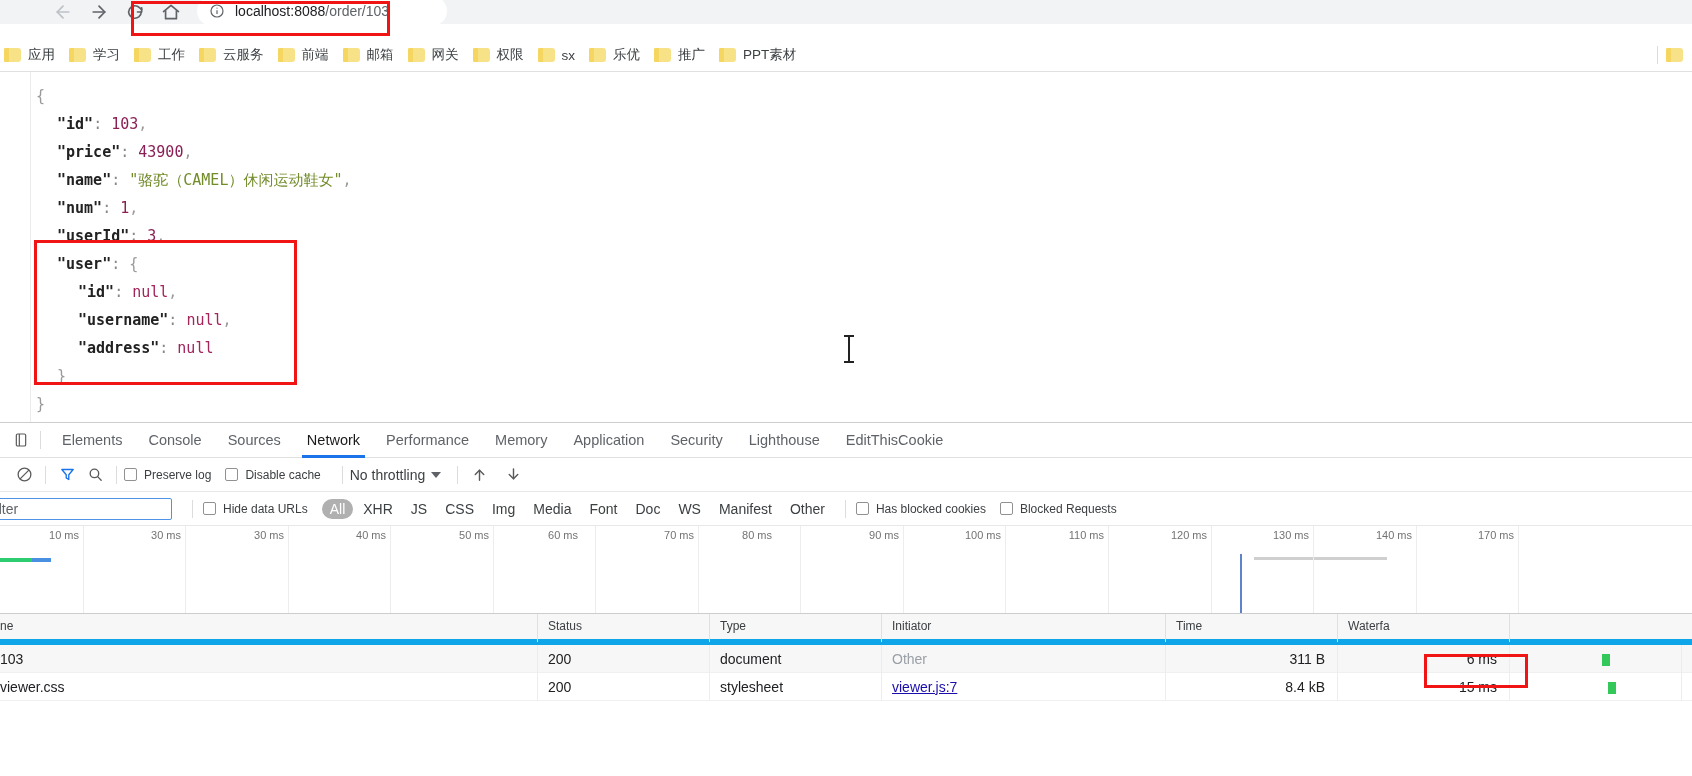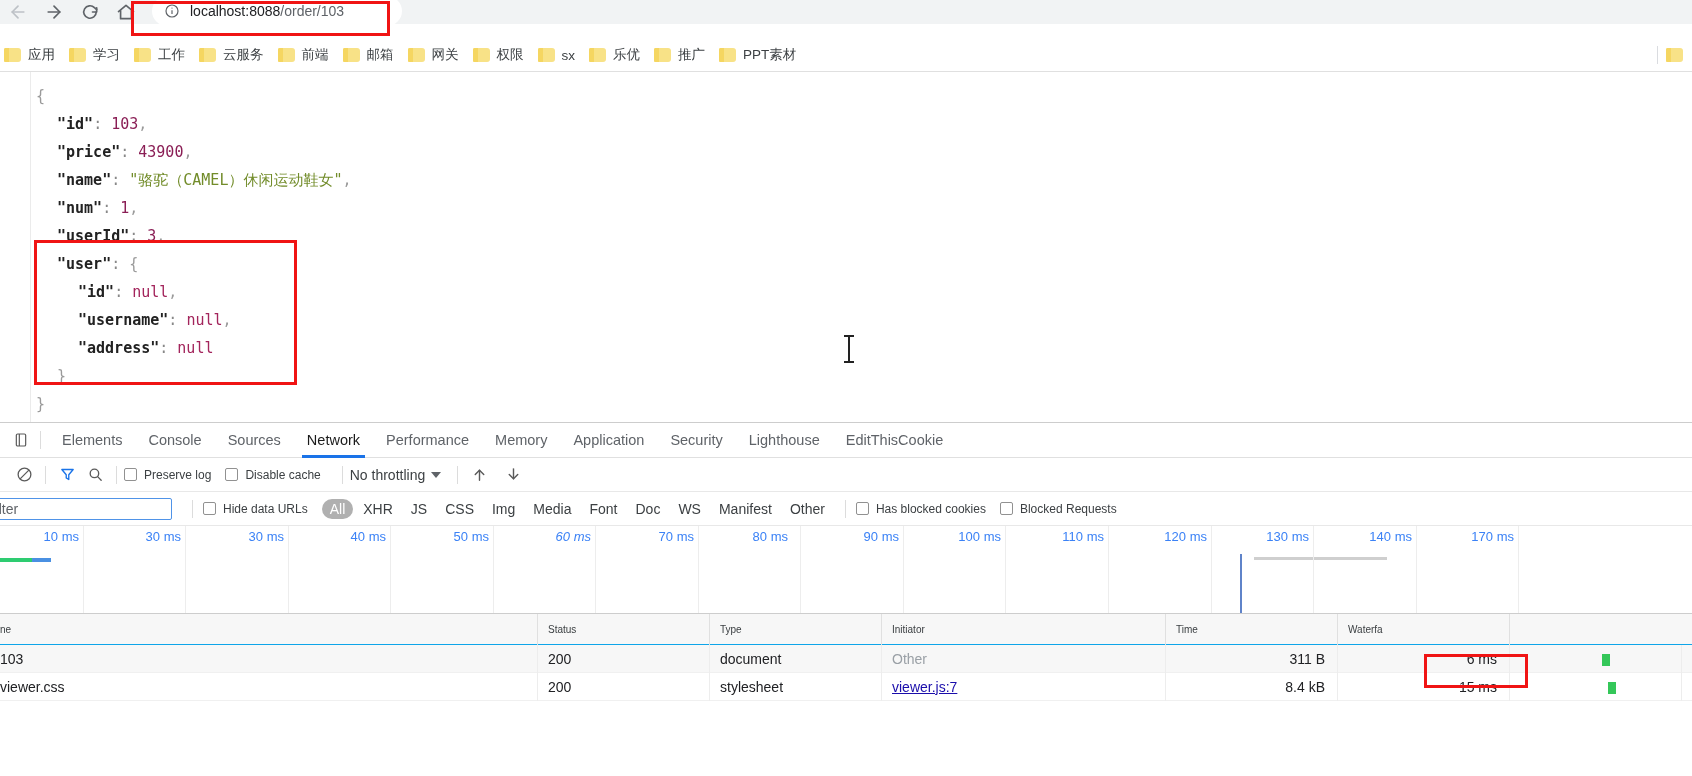--- a/index.html
+++ b/index.html
@@ -7,21 +7,21 @@
     width: 1692px; height: 776px;
     background: #ffffff;
     font-family: "Liberation Sans", sans-serif;
     overflow: hidden;
   }
   #root { position: relative; width: 1692px; height: 776px; }
 
   
   .chrome-toolbar {
     position: absolute; left: 0; top: 0; width: 1692px; height: 24px;
-    background: #f1f3f4; display: flex; align-items: center;
+    background: #f1f3f4; display: flex; align-items: center; padding-left: 45px;
   }
   .nav-btn {
     width: 36px; height: 36px; display: flex; align-items: center; justify-content: center;
     color: #5f6368; flex: 0 0 auto;
   }
   .nav-btn svg { display: block; }
   .nav-btn.disabled { color: #bdc1c6; }
   .omnibox-wrap { position: relative; margin-left: 8px; flex: 1 1 auto; height: 32px; }
   .omnibox {
     position: absolute; left: 0; top: 0; width: 250px; height: 30px;
@@ -155,32 +155,32 @@
 
   
   .overview {
     position: relative; height: 88px; border-bottom: 1px solid #cdcdcd; background: #fff;
     overflow: hidden;
   }
   .ov-tick {
     position: absolute; top: 0; height: 88px; border-right: 1px solid #ededed;
   }
   .ov-label {
-    position: absolute; top: 3px; font-size: 13px; color: #3b82f6; white-space: nowrap;
+    position: absolute; top: 3px; font-size: 11px; color: #737373; white-space: nowrap;
   }
   .ov-bar-green { position: absolute; left: 0px; top: 32px; height: 4px; background: #2ecc71; }
   .ov-bar-blue  { position: absolute; top: 32px; height: 4px; background: #4a90e2; }
   .ov-line-blue { position: absolute; top: 28px; width: 2px; height: 60px; background: #5f83c9; }
   .ov-bar-gray  { position: absolute; top: 31px; height: 3px; background: #cfcfcf; }
 
   
   .req-header {
     display: flex; height: 31px; align-items: center;
-    background: #f7f7f7; border-bottom: 1px solid #0ea5e9;
-    font-size: 10px; color: #3c4043;
+    background: #f7f7f7; border-bottom: 6px solid #0ea5e9;
+    font-size: 12px; color: #3c4043;
   }
   .req-header .c { border-right: 1px solid #e0e0e0; height: 31px; line-height: 31px; padding-left: 10px; overflow: hidden; white-space: nowrap; }
   .req-row {
     display: flex; height: 28px; align-items: center;
     font-size: 14px; color: #202124; border-bottom: 1px solid #f0f0f0;
   }
   .req-row.odd { background: #f7f7f7; }
   .req-row .c { border-right: 1px solid #ededed; height: 28px; line-height: 28px; padding-left: 10px; overflow: hidden; white-space: nowrap; }
   .c-name   { width: 548px; margin-left: -10px; }
   .c-status { width: 172px; }
@@ -415,25 +415,25 @@
         <div class="ov-label" style="left: 23px; width: 56px; text-align: right;">10 ms</div>
         <div class="ov-tick" style="left: 185px;"></div>
         <div class="ov-label" style="left: 125px; width: 56px; text-align: right;">30 ms</div>
         <div class="ov-tick" style="left: 288px;"></div>
         <div class="ov-label" style="left: 228px; width: 56px; text-align: right;">30 ms</div>
         <div class="ov-tick" style="left: 390px;"></div>
         <div class="ov-label" style="left: 330px; width: 56px; text-align: right;">40 ms</div>
         <div class="ov-tick" style="left: 493px;"></div>
         <div class="ov-label" style="left: 433px; width: 56px; text-align: right;">50 ms</div>
         <div class="ov-tick" style="left: 595px;"></div>
-        <div class="ov-label" style="left: 535px; width: 56px; text-align: right; font-style: italic;">60 ms</div>
+        <div class="ov-label" style="left: 535px; width: 56px; text-align: center;">60 ms</div>
         <div class="ov-tick" style="left: 698px;"></div>
         <div class="ov-label" style="left: 638px; width: 56px; text-align: right;">70 ms</div>
         <div class="ov-tick" style="left: 800px;"></div>
-        <div class="ov-label" style="left: 732px; width: 56px; text-align: right;">80 ms</div>
+        <div class="ov-label" style="left: 716px; width: 56px; text-align: right;">80 ms</div>
         <div class="ov-tick" style="left: 903px;"></div>
         <div class="ov-label" style="left: 843px; width: 56px; text-align: right;">90 ms</div>
         <div class="ov-tick" style="left: 1005px;"></div>
         <div class="ov-label" style="left: 945px; width: 56px; text-align: right;">100 ms</div>
         <div class="ov-tick" style="left: 1108px;"></div>
         <div class="ov-label" style="left: 1048px; width: 56px; text-align: right;">110 ms</div>
         <div class="ov-tick" style="left: 1211px;"></div>
         <div class="ov-label" style="left: 1151px; width: 56px; text-align: right;">120 ms</div>
         <div class="ov-tick" style="left: 1313px;"></div>
         <div class="ov-label" style="left: 1253px; width: 56px; text-align: right;">130 ms</div>

